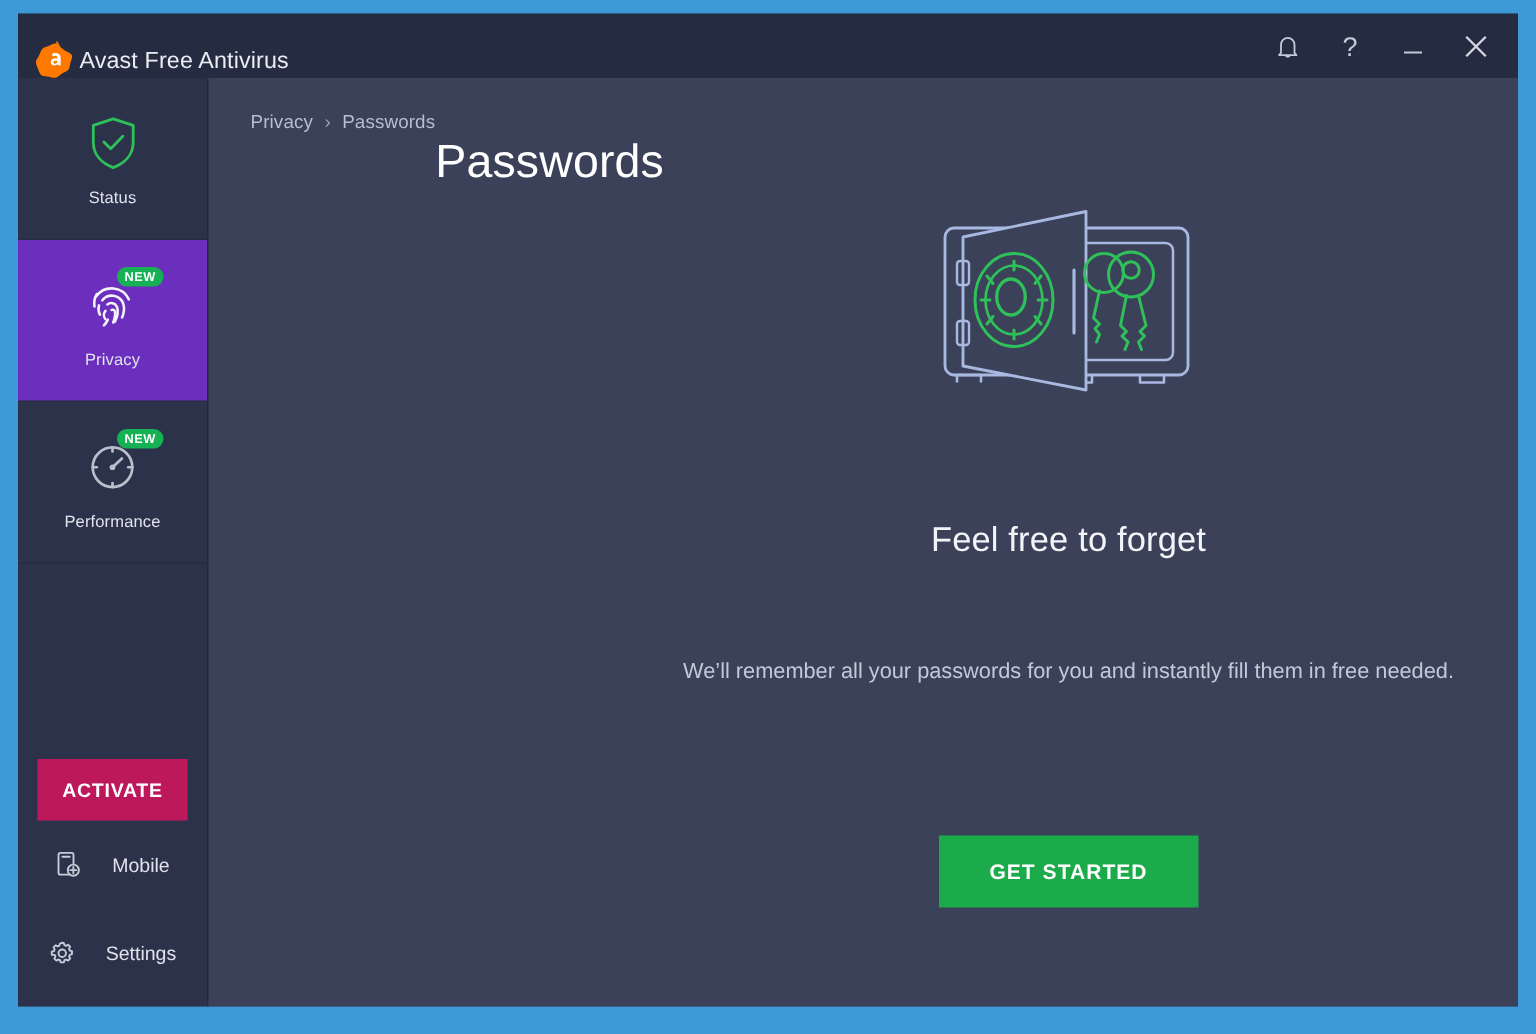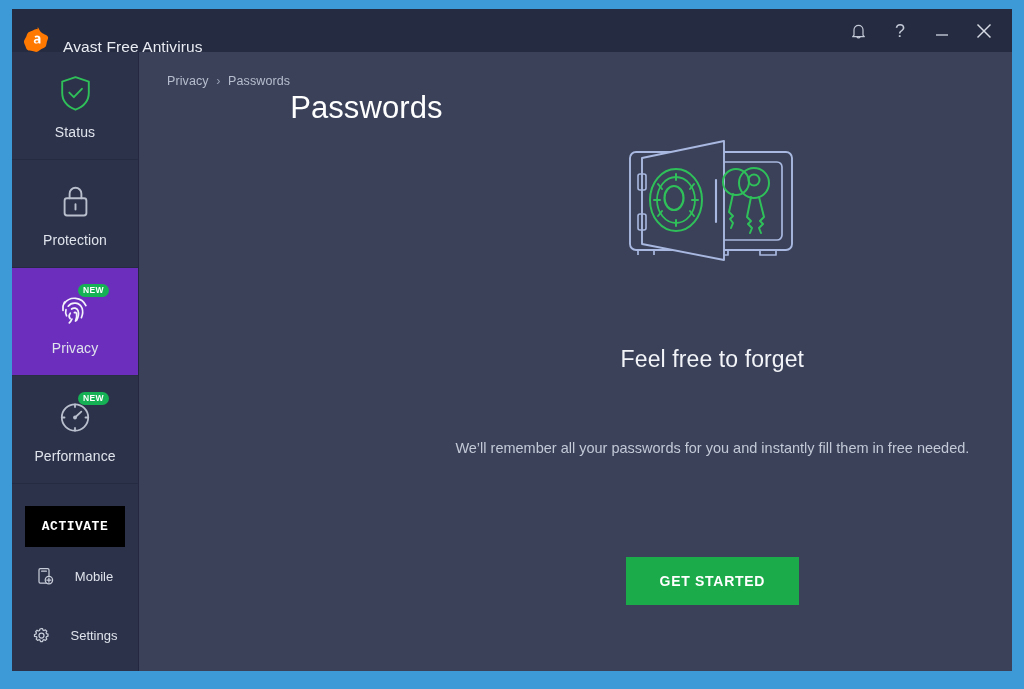--- a/index.html
+++ b/index.html
@@ -41,22 +41,22 @@
   .titlebar {
     height: 43px;
     background: #252b40;
     display: flex;
     align-items: center;
     padding: 0 8px 0 10px;
     flex: 0 0 auto;
   }
   .brand {
     display: flex;
-    align-items: flex-end;
-    gap: 11px;
+    align-items: center;
+    gap: 1px;
     margin-top: 20px;
   }
   .logo-avast {
     width: 30px;
     height: 30px;
     display: block;
   }
   .app-title {
     color: #e9ecf3;
     font-size: 15.5px;
@@ -111,21 +111,21 @@
     position: relative;
     width: 46px;
     height: 44px;
     display: flex;
     align-items: center;
     justify-content: center;
   }
   .nav-icon-wrap svg { display: block; }
   .nav-label {
     color: #dfe3ec;
-    font-size: 14px;
+    font-size: 11px;
     letter-spacing: 0.1px;
   }
   .badge-new {
     position: absolute;
     top: -3px;
     right: -11px;
     background: #16b155;
     color: #ffffff;
     font-size: 8.5px;
     font-weight: bold;
@@ -138,24 +138,24 @@
   .sidebar-bottom {
     margin-top: auto;
     padding-bottom: 6px;
   }
   .activate-wrap {
     padding: 14px 13px 0 13px;
   }
   .btn-activate {
     display: block;
     width: 100%;
-    background: #000000;
+    background: #be185d;
     color: #ffffff;
     border: none;
-    font-family: Liberation Mono, monospace;
+    font-family: Liberation Sans, sans-serif;
     font-size: 13px;
     font-weight: bold;
     letter-spacing: 0.5px;
     padding: 13px 0;
     cursor: default;
   }
   .mini-item {
     height: 59px;
     display: flex;
     align-items: center;
@@ -286,30 +286,20 @@
         <div class="nav-item">
           <span class="nav-icon-wrap">
             <svg width="33" height="37" viewBox="0 0 33 37" fill="none" stroke="#2fc05a" stroke-width="1.9">
               <path d="M16.5 2.2L3.2 6.6v11.2c0 8.2 5.6 14 13.3 16.9 7.7-2.9 13.3-8.7 13.3-16.9V6.6L16.5 2.2z" stroke-linejoin="round"></path>
               <path d="M10.3 17.6l4.5 4.6 8.1-8.4" stroke-linecap="round" stroke-linejoin="round"></path>
             </svg>
           </span>
           <span class="nav-label">Status</span>
         </div>
 
-        <div class="nav-item">
-          <span class="nav-icon-wrap">
-            <svg width="31" height="37" viewBox="0 0 31 37" fill="none" stroke="#b9bfcd" stroke-width="1.9">
-              <rect x="4.6" y="15.3" width="21.8" height="17.2" rx="2.4" stroke-linejoin="round"></rect>
-              <path d="M9.6 15.3v-4.6a5.9 5.9 0 0 1 11.8 0v4.6" stroke-linecap="round"></path>
-              <line x1="15.5" y1="21.1" x2="15.5" y2="26.6" stroke-linecap="round"></line>
-            </svg>
-          </span>
-          <span class="nav-label">Protection</span>
-        </div>
 
         <div class="nav-item active">
           <span class="nav-icon-wrap">
             <svg width="34" height="38" viewBox="0 0 34 38" fill="none" stroke="#f4f2fb" stroke-width="1.7" stroke-linecap="round">
               <path d="M6.3 13.4a12.6 12.6 0 0 1 21.6 2.2"></path>
               <path d="M5.0 20.3a12.1 12.1 0 0 1 1.5-8.2"></path>
               <path d="M10.2 16.2a8.1 8.1 0 0 1 13.9 2.0c1.0 3.0 .6 6.4-.7 9.5"></path>
               <path d="M8.6 25.8a8.3 8.3 0 0 1-.6-6.2"></path>
               <path d="M13.6 19.0a4.1 4.1 0 0 1 6.4 1.6c.9 2.6 .3 6.6-1.4 9.8"></path>
               <path d="M12.2 28.7a4.3 4.3 0 0 1 .1-5.5"></path>

